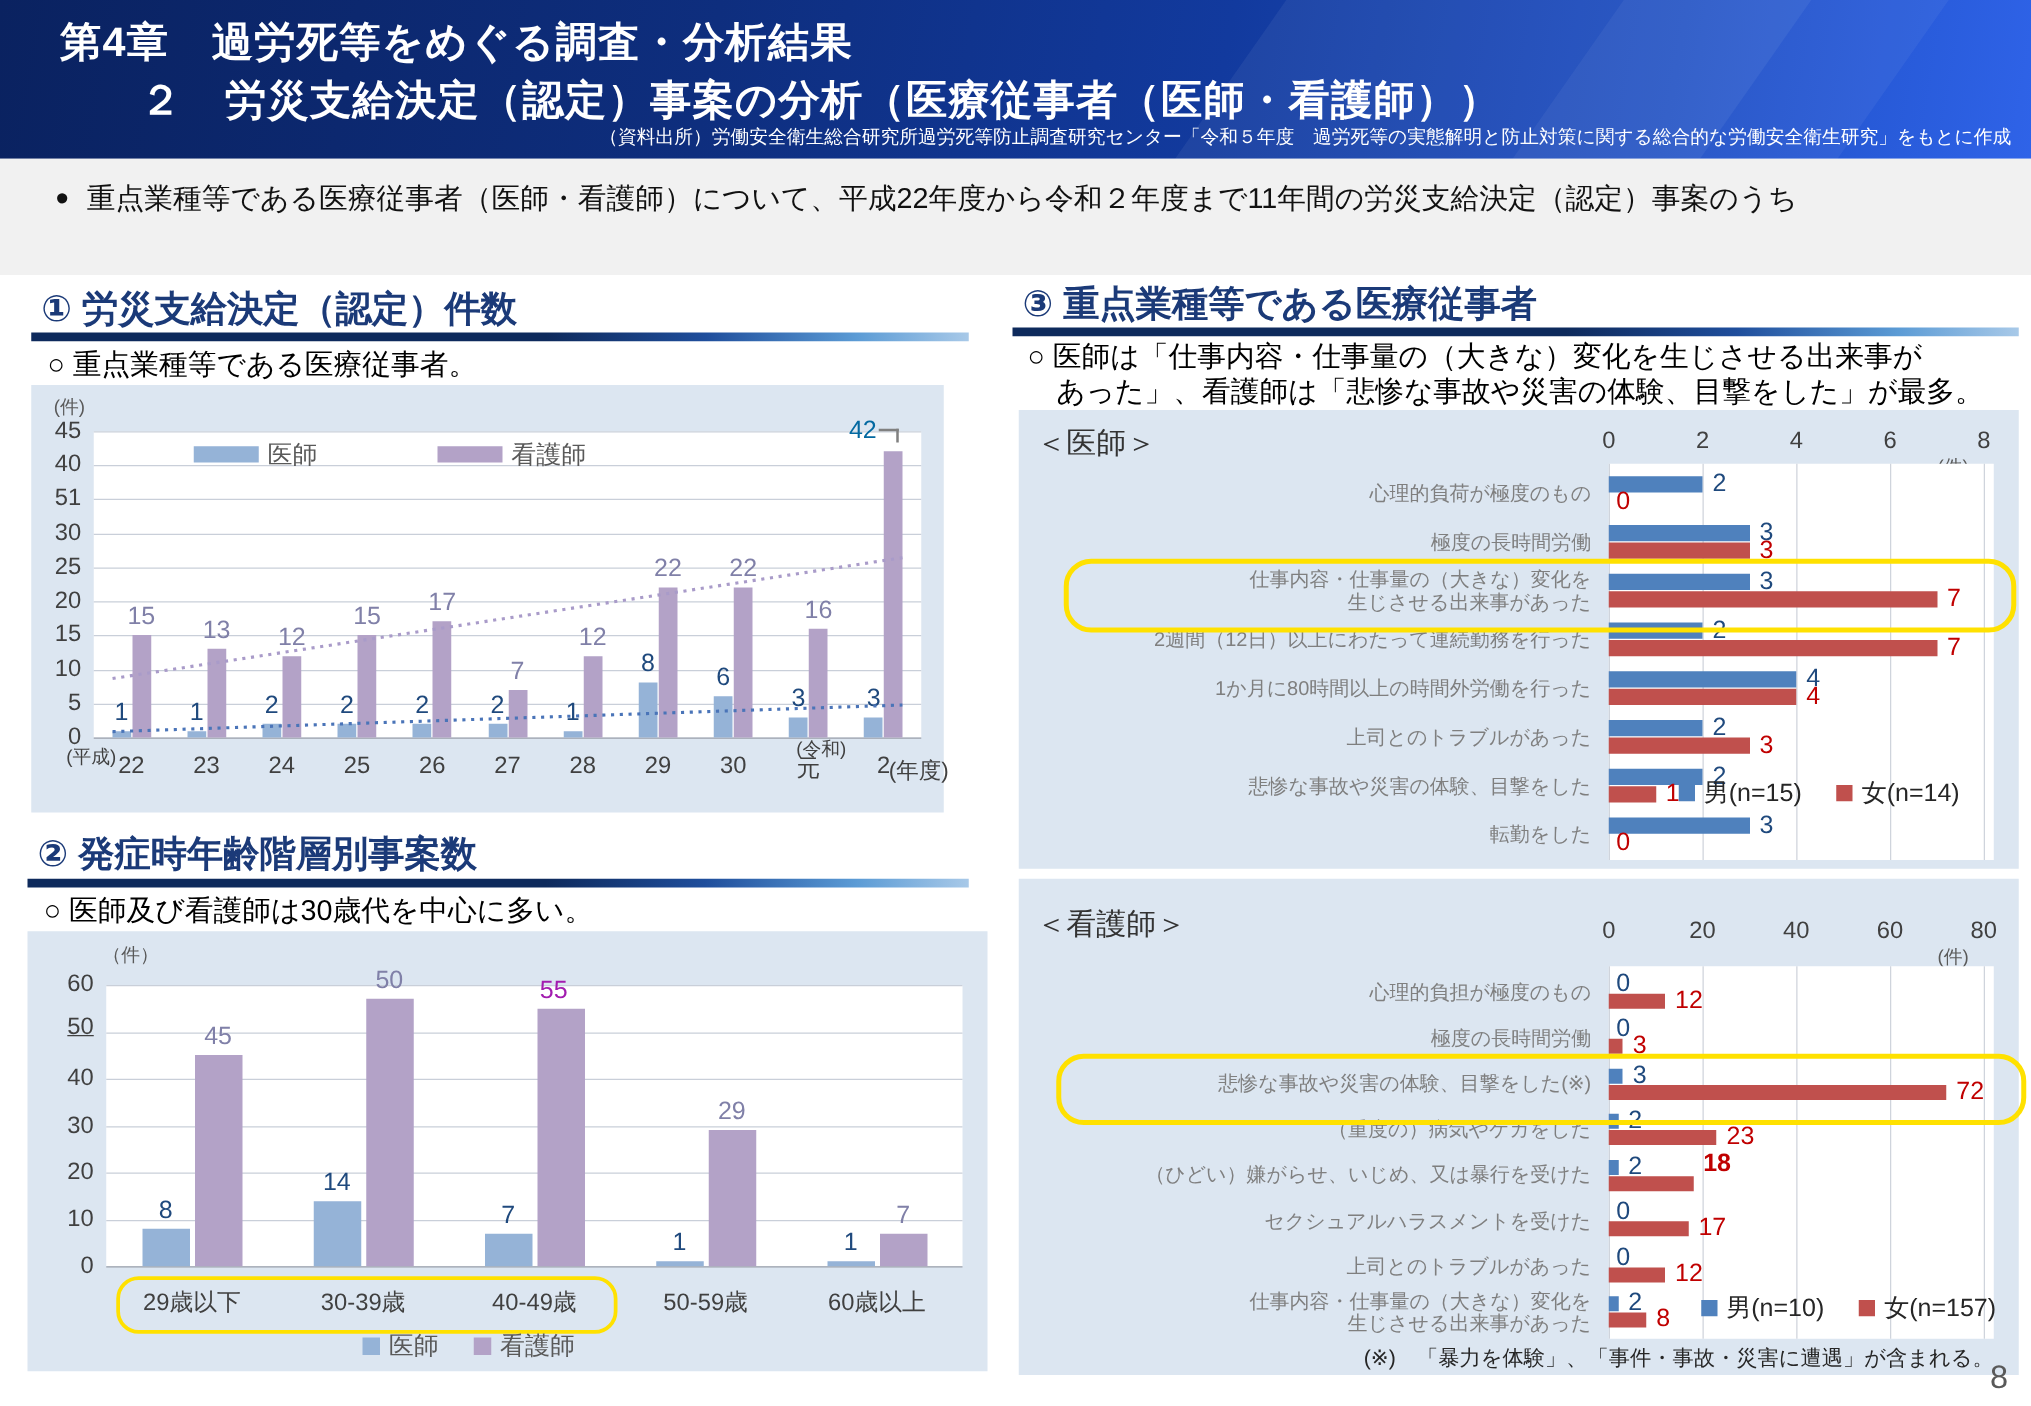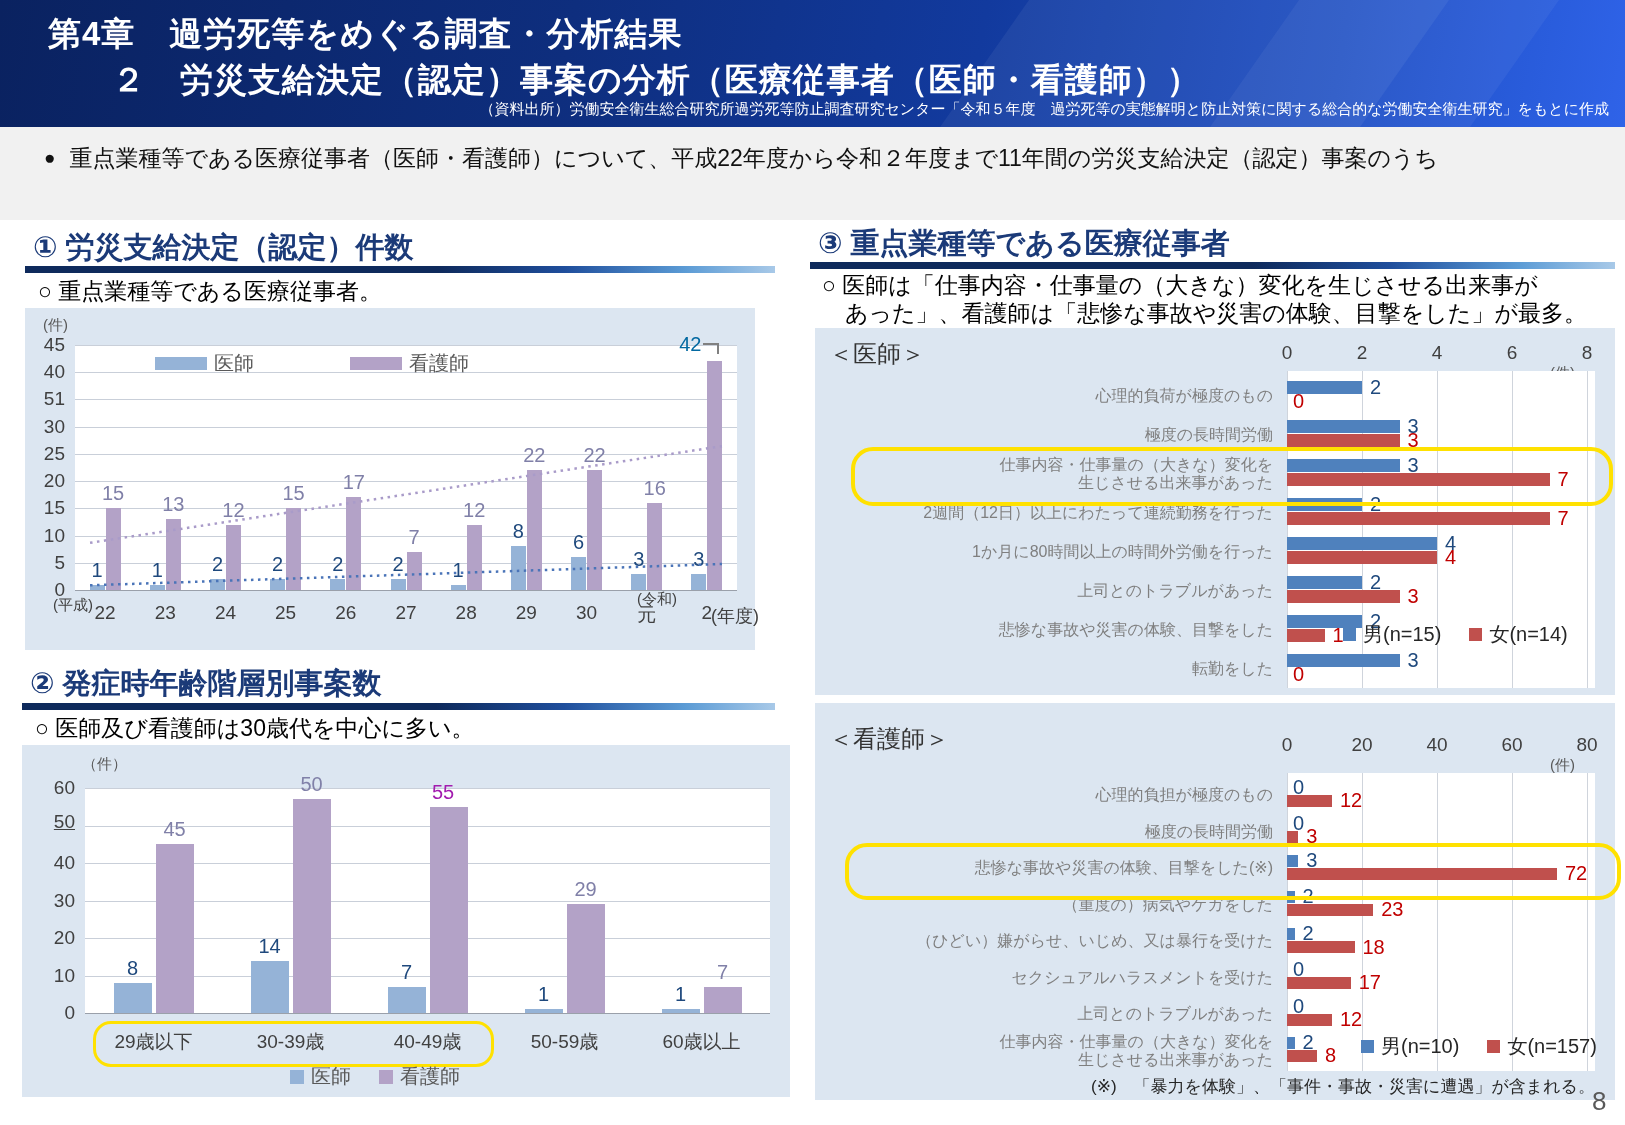--- a/index.html
+++ b/index.html
@@ -347,21 +347,21 @@
       <div class="hlabel" style="left: 750px; top: 158.5px; color: rgb(192, 0, 0);">72</div>
       <div class="hcat" style="left: 10px; width: 448px; top: 192.75px;">（重度の）病気やケガをした</div>
       <div class="hbar" style="left: 472px; top: 188px; width: 7.5px; height: 12px; background: rgb(79, 129, 189);"></div>
       <div class="hlabel" style="left: 487.5px; top: 182px; color: rgb(31, 73, 125);">2</div>
       <div class="hbar" style="left: 472px; top: 201px; width: 86.25px; height: 12px; background: rgb(192, 80, 77);"></div>
       <div class="hlabel" style="left: 566.25px; top: 195px; color: rgb(192, 0, 0);">23</div>
       <div class="hcat" style="left: 10px; width: 448px; top: 229.25px;">（ひどい）嫌がらせ、いじめ、又は暴行を受けた</div>
       <div class="hbar" style="left: 472px; top: 224.5px; width: 7.5px; height: 12px; background: rgb(79, 129, 189);"></div>
       <div class="hlabel" style="left: 487.5px; top: 218.5px; color: rgb(31, 73, 125);">2</div>
       <div class="hbar" style="left: 472px; top: 237.5px; width: 67.5px; height: 12px; background: rgb(192, 80, 77);"></div>
-      <div class="hlabel" style="left: 547.5px; top: 233px; color: rgb(192, 0, 0);">18</div>
+      <div class="hlabel" style="left: 547.5px; top: 217px; color: rgb(192, 0, 0); font-weight: bold;">18</div>
       <div class="hcat" style="left: 10px; width: 448px; top: 265.75px;">セクシュアルハラスメントを受けた</div>
       <div class="hlabel" style="left: 478px; top: 255px; color: rgb(31, 73, 125);">0</div>
       <div class="hbar" style="left: 472px; top: 274px; width: 63.75px; height: 12px; background: rgb(192, 80, 77);"></div>
       <div class="hlabel" style="left: 543.75px; top: 268px; color: rgb(192, 0, 0);">17</div>
       <div class="hcat" style="left: 10px; width: 448px; top: 302.25px;">上司とのトラブルがあった</div>
       <div class="hlabel" style="left: 478px; top: 291.5px; color: rgb(31, 73, 125);">0</div>
       <div class="hbar" style="left: 472px; top: 310.5px; width: 45px; height: 12px; background: rgb(192, 80, 77);"></div>
       <div class="hlabel" style="left: 525px; top: 304.5px; color: rgb(192, 0, 0);">12</div>
       <div class="hcat" style="left: 10px; width: 448px; top: 329.75px;">仕事内容・仕事量の（大きな）変化を<br>生じさせる出来事があった</div>
       <div class="hbar" style="left: 472px; top: 334px; width: 7.5px; height: 12px; background: rgb(79, 129, 189);"></div>

